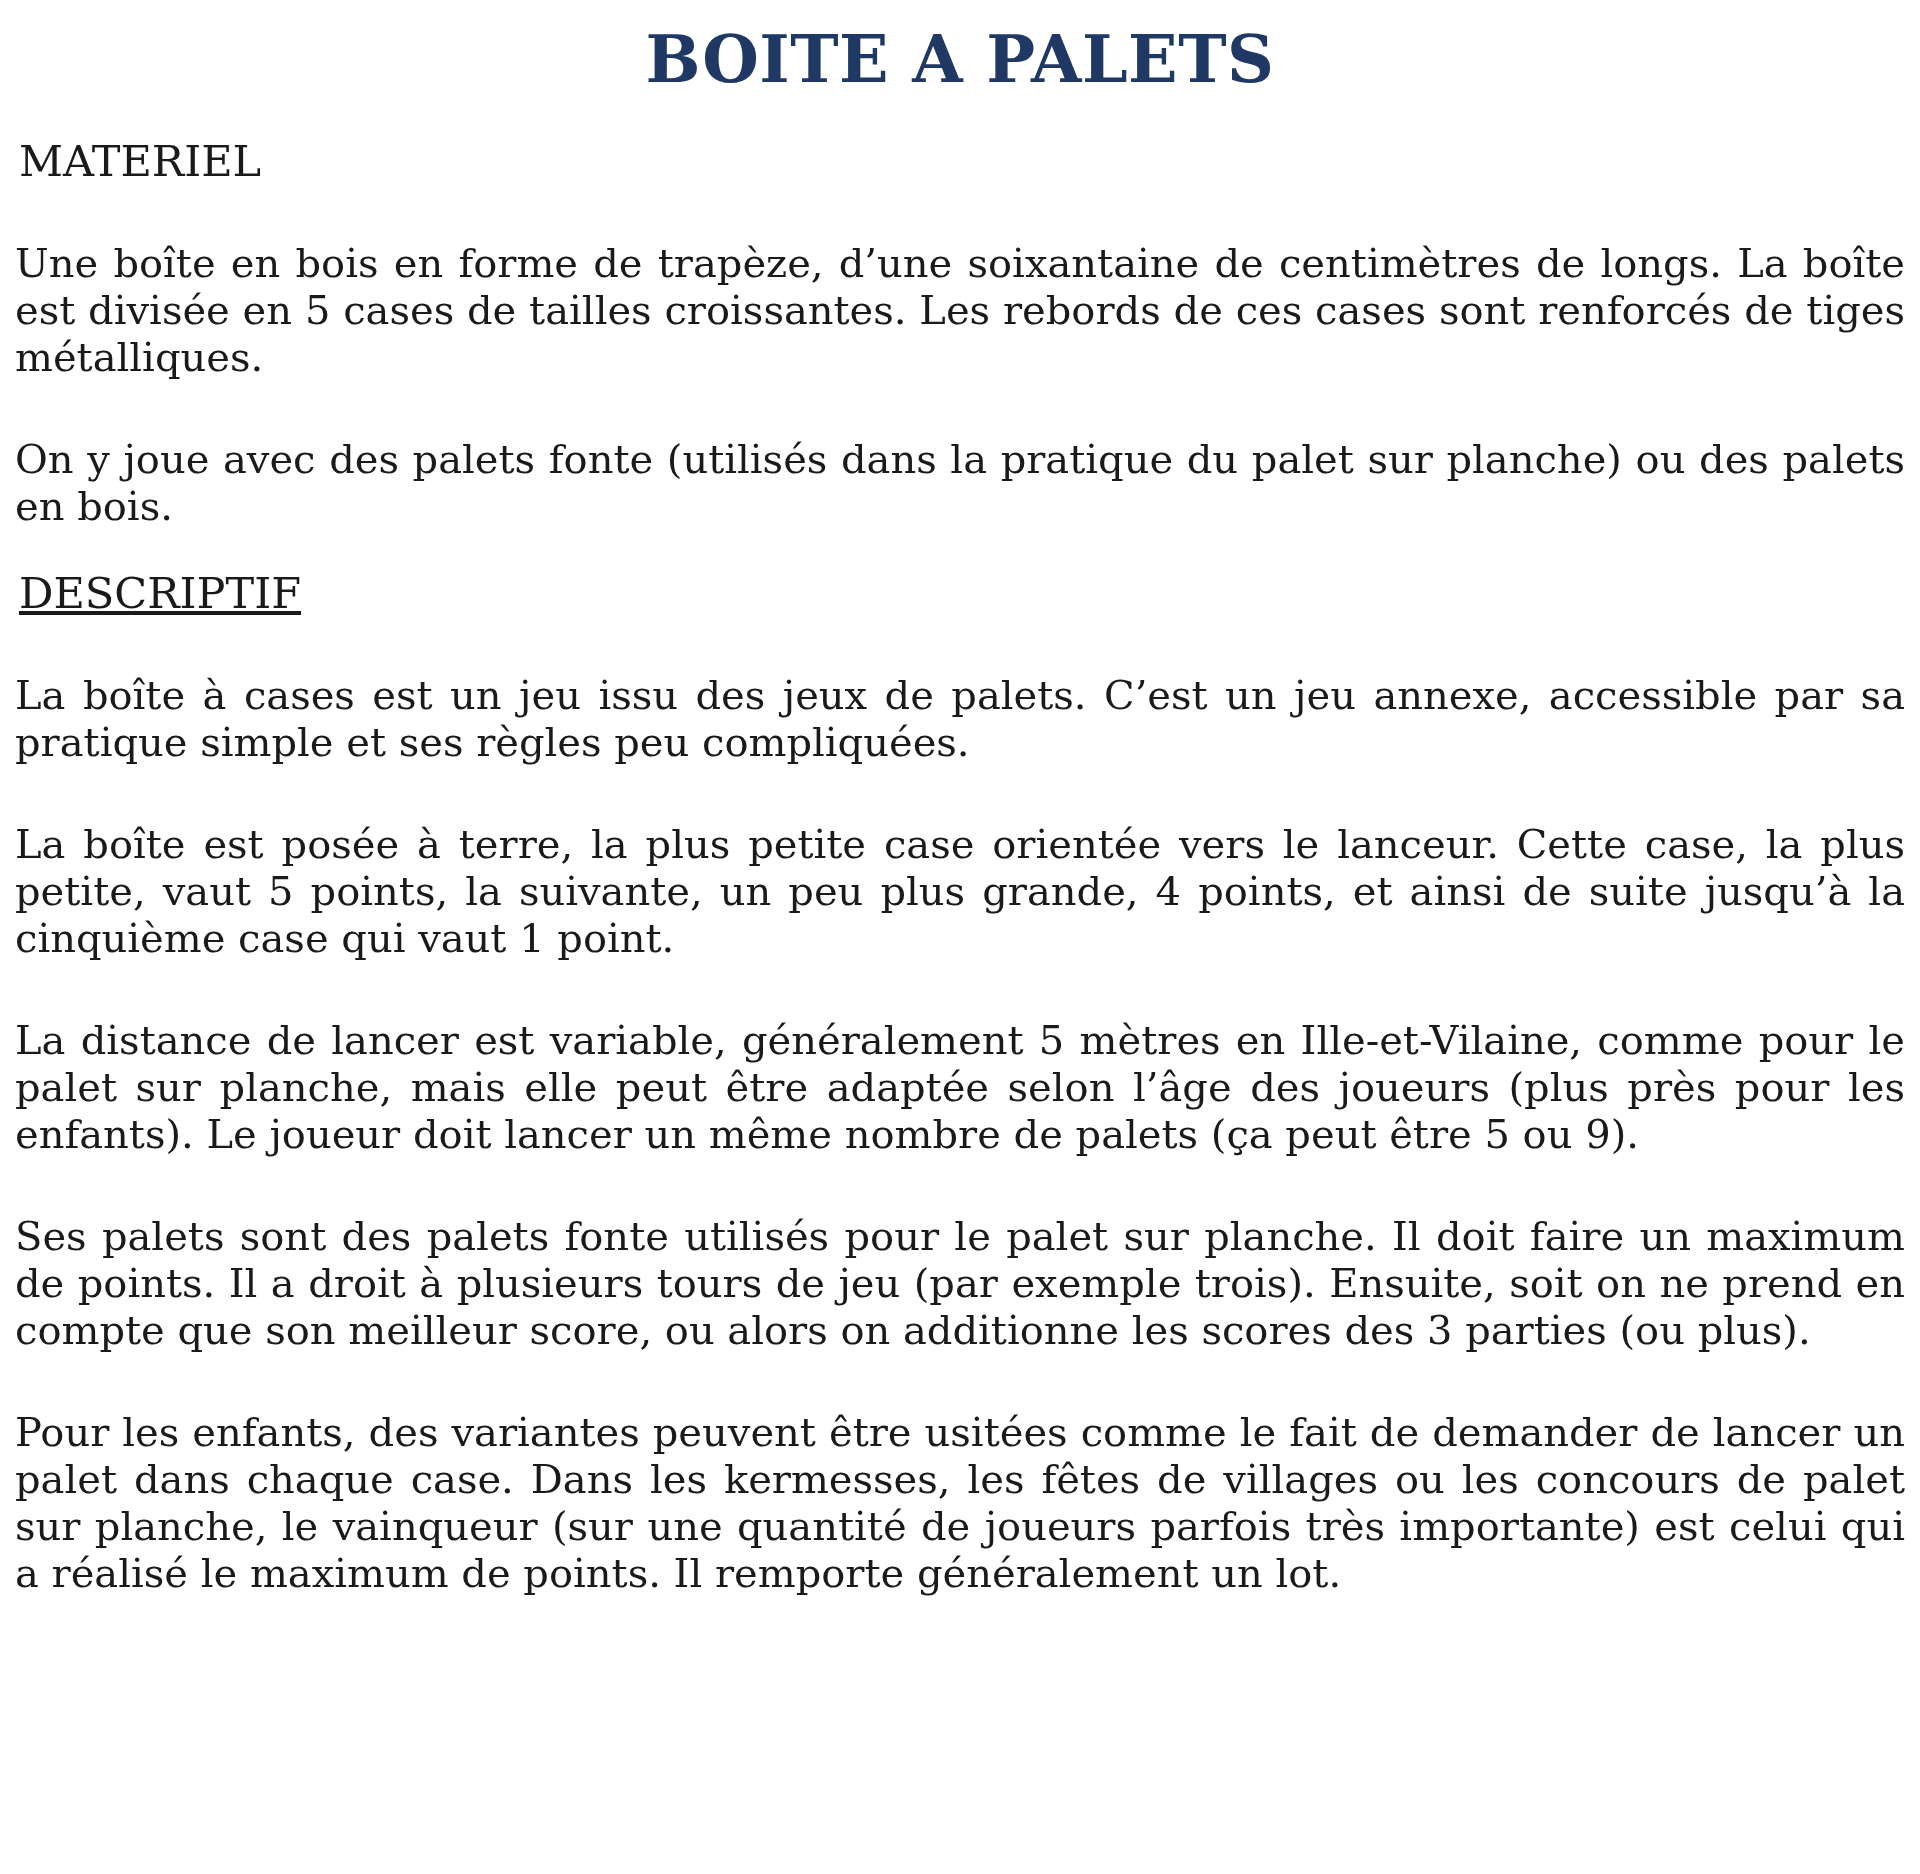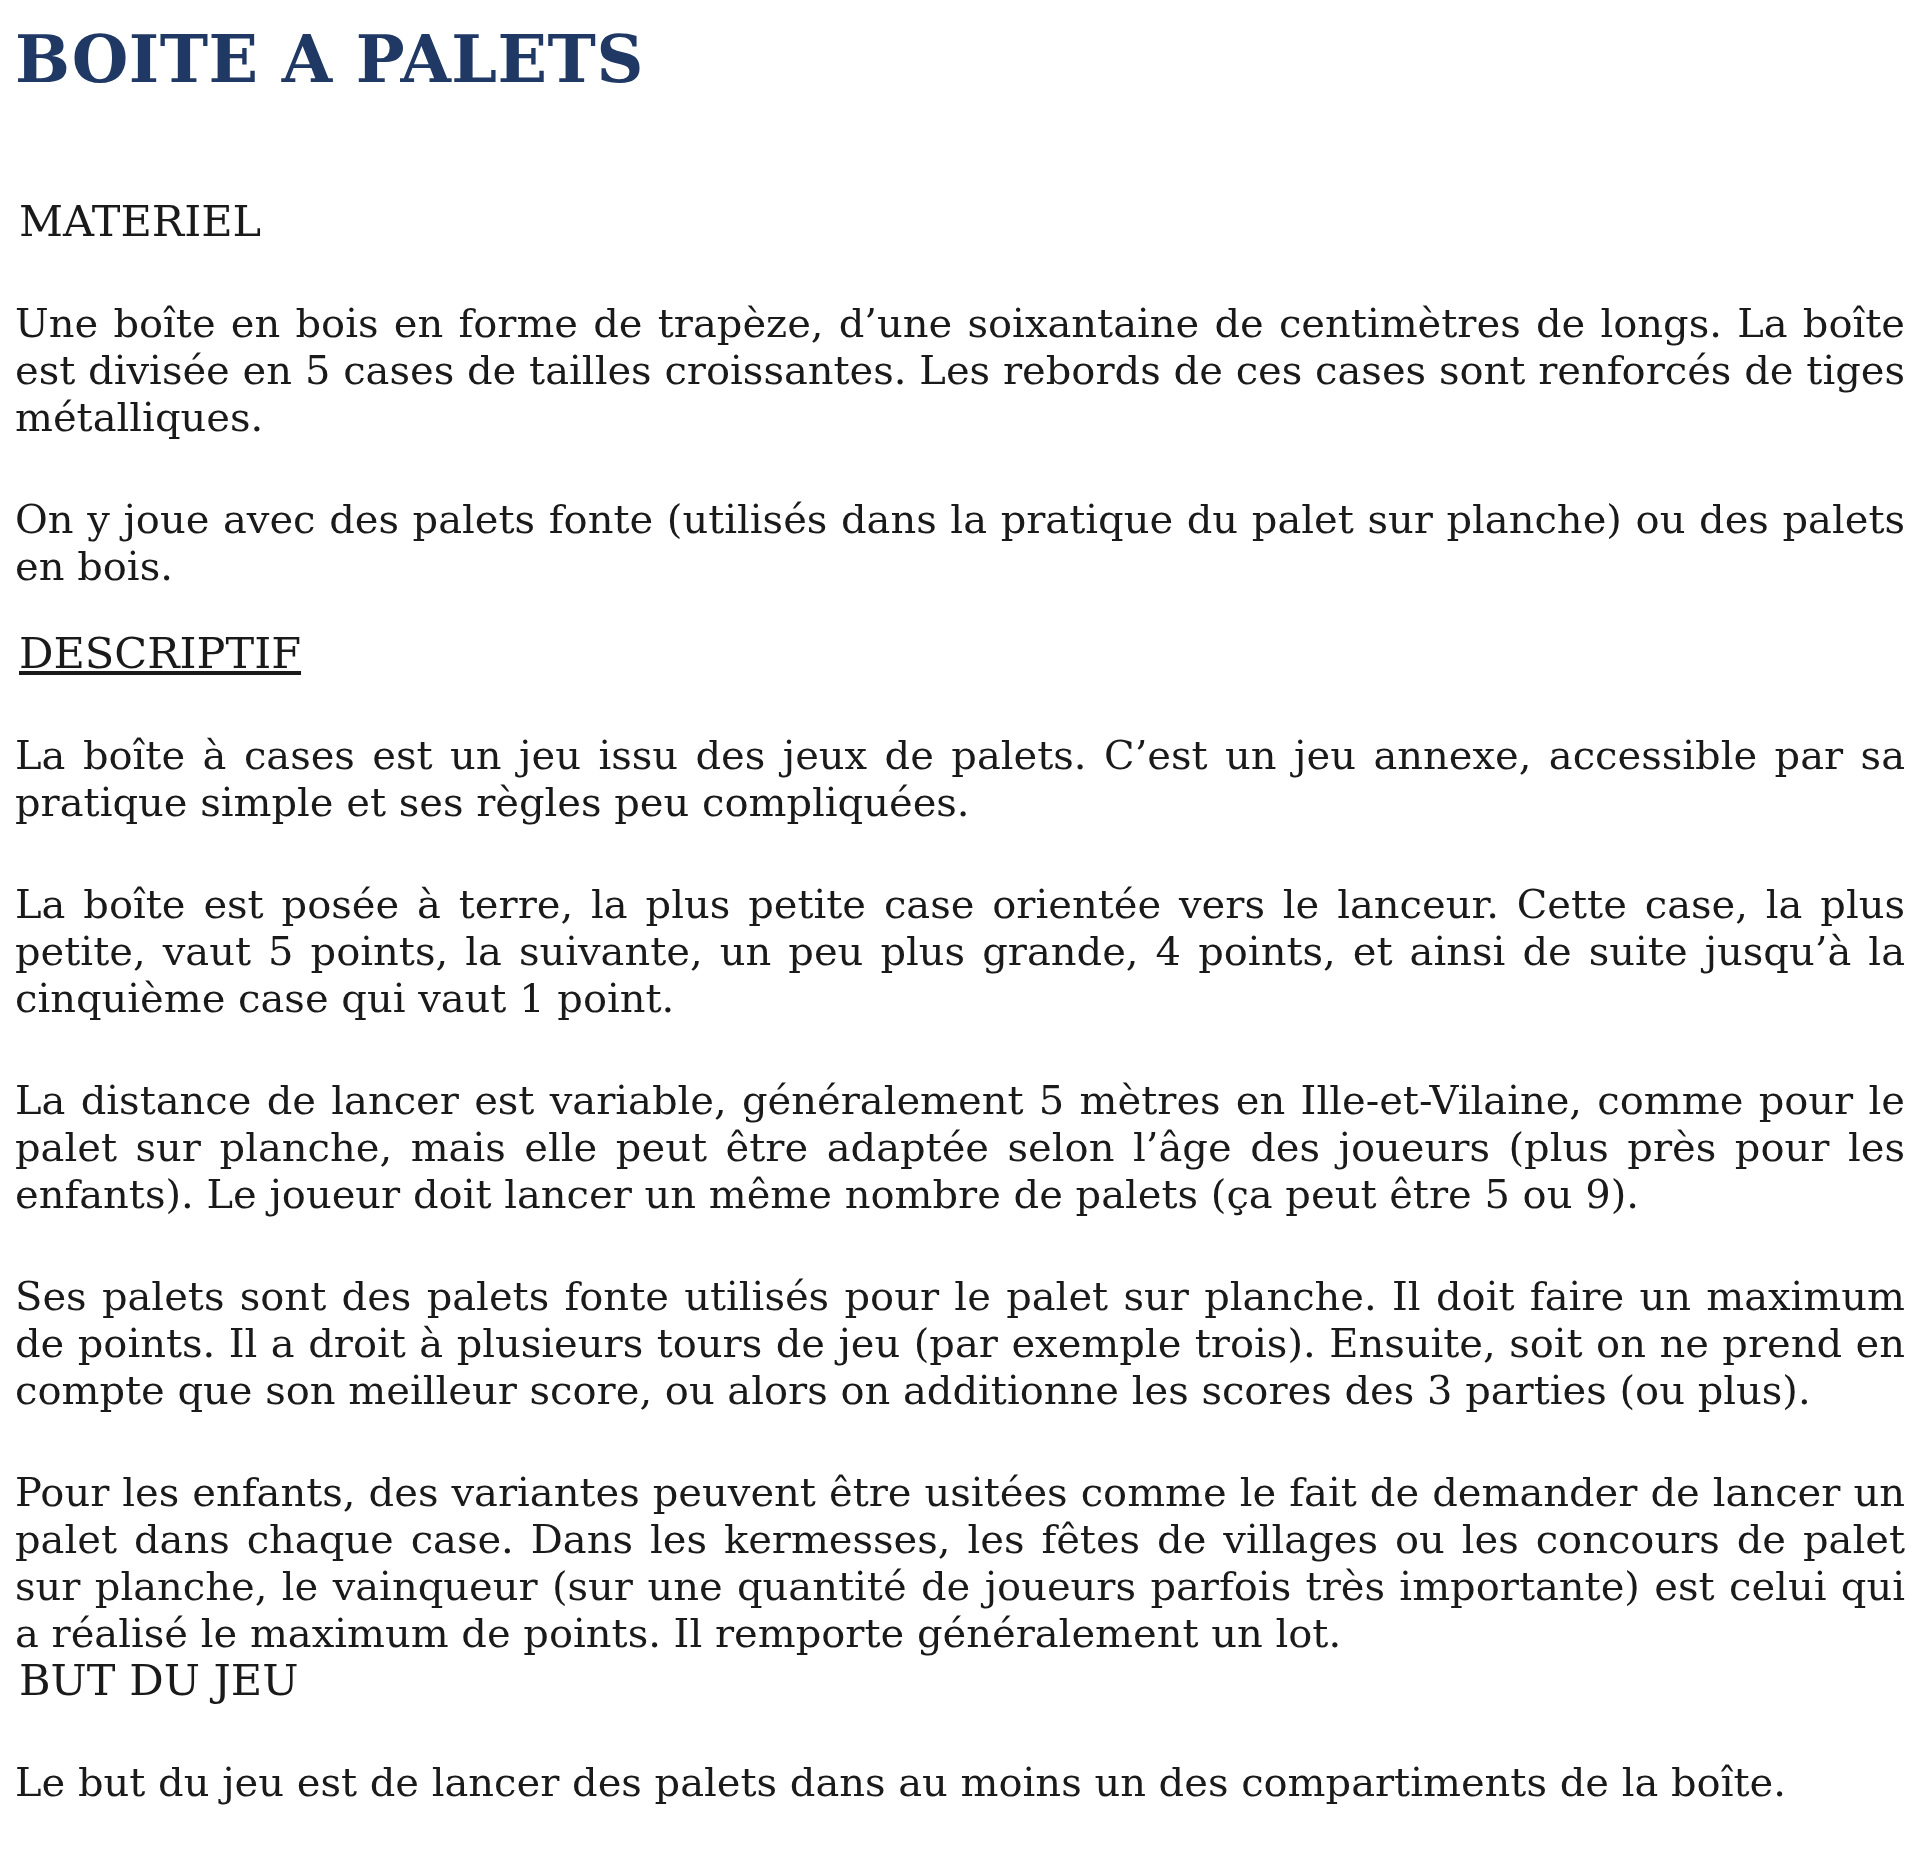--- a/index.html
+++ b/index.html
@@ -9,21 +9,22 @@
   }
   body {
     width: 1920px;
     font-family: "DejaVu Serif", "Liberation Serif", serif;
     color: #1a1a1a;
   }
   .page {
     padding: 20px 15px 30px 15px;
   }
   .doc-title {
-    margin: 0 0 100px 0;
+    margin: 0 0 40px 0;
+    text-align: center;
     font-size: 65px;
     line-height: 78px;
     font-weight: bold;
     color: #1f3864;
     letter-spacing: 0.5px;
   }
   .sec-heading {
     margin: 0 0 55px 4px;
     font-size: 43px;
     line-height: 47px;
@@ -58,18 +59,14 @@
 
   <section>
     <h2 class="sec-heading gap-before">DESCRIPTIF</h2>
     <p class="para">La boîte à cases est un jeu issu des jeux de palets. C’est un jeu annexe, accessible par sa pratique simple et ses règles peu compliquées.</p>
     <p class="para">La boîte est posée à terre, la plus petite case orientée vers le lanceur. Cette case, la plus petite, vaut 5 points, la suivante, un peu plus grande, 4 points, et ainsi de suite jusqu’à la cinquième case qui vaut 1 point.</p>
     <p class="para">La distance de lancer est variable, généralement 5 mètres en Ille-et-Vilaine, comme pour le palet sur planche, mais elle peut être adaptée selon l’âge des joueurs (plus près pour les enfants). Le joueur doit lancer un même nombre de palets (ça peut être 5 ou 9).</p>
     <p class="para">Ses palets sont des palets fonte utilisés pour le palet sur planche. Il doit faire un maximum de points. Il a droit à plusieurs tours de jeu (par exemple trois). Ensuite, soit on ne prend en compte que son meilleur score, ou alors on additionne les scores des 3 parties (ou plus).</p>
     <p class="para">Pour les enfants, des variantes peuvent être usitées comme le fait de demander de lancer un palet dans chaque case. Dans les kermesses, les fêtes de villages ou les concours de palet sur planche, le vainqueur (sur une quantité de joueurs parfois très importante) est celui qui a réalisé le maximum de points. Il remporte généralement un lot.</p>
   </section>
 
-  <section>
-    <h2 class="sec-heading">BUT DU JEU</h2>
-    <p class="para">Le but du jeu est de lancer des palets dans au moins un des compartiments de la boîte.</p>
-  </section>
 
 </div>
 
 </body></html>

